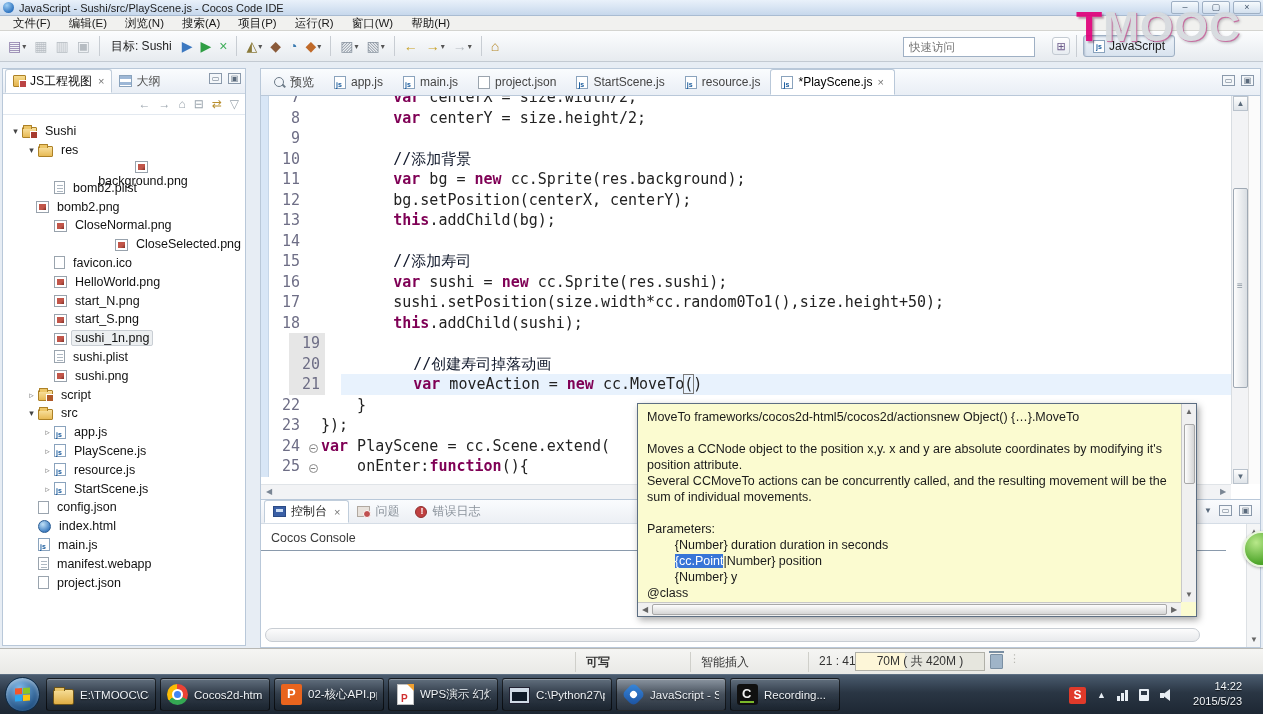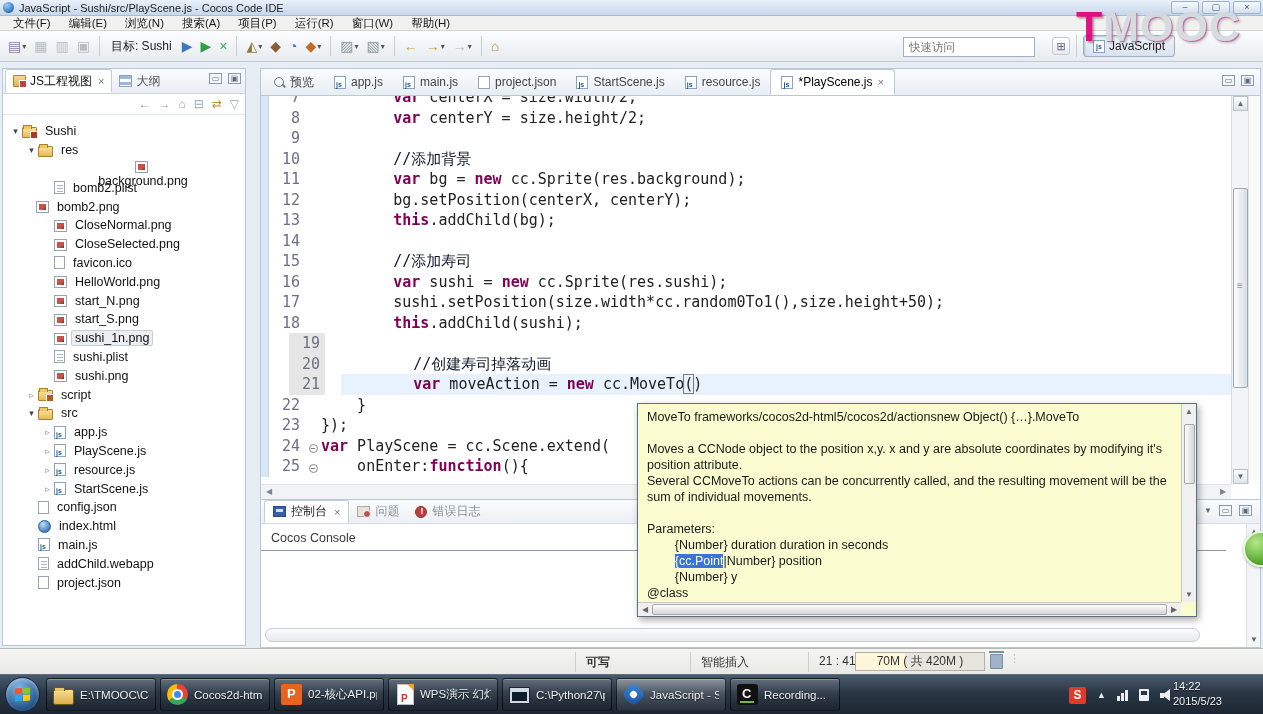--- a/index.html
+++ b/index.html
@@ -185,21 +185,21 @@
   .bars{display:flex;align-items:flex-end;gap:1px;height:12px;}
   .bars span{width:3px;background:#e8eef4;}
   .bars span:nth-child(1){height:5px;}
   .bars span:nth-child(2){height:8px;}
   .bars span:nth-child(3){height:11px;}
   .tray-pin{width:10px;height:12px;background:#e8eef4;border-radius:1px;position:relative;}
   .tray-pin::after{content:"";position:absolute;left:2px;top:2px;width:6px;height:4px;background:#2a3644;}
   .spk{position:relative;width:15px;height:13px;}
   .spk::before{content:"";position:absolute;left:0;top:4px;width:4px;height:5px;background:#e8eef4;}
   .spk::after{content:"";position:absolute;left:2px;top:0;border-top:6.5px solid transparent;border-bottom:6.5px solid transparent;border-right:8px solid #e8eef4;}
-  .clock{position:absolute;right:12px;top:4px;width:78px;text-align:left;color:#f2f6fa;font-size:11px;line-height:15px;text-shadow:0 1px 1px rgba(0,0,0,.8);}
+  .clock{position:absolute;right:21px;top:4px;width:78px;text-align:right;color:#f2f6fa;font-size:11px;line-height:15px;text-shadow:0 1px 1px rgba(0,0,0,.8);}
 </style>
 </head>
 <body>
 
 <div class="titlebar">
   <span class="app-icon"></span>
   <span class="title-text">JavaScript - Sushi/src/PlayScene.js - Cocos Code IDE</span>
   <div class="wbtns">
     <span class="wbtn">–</span>
     <span class="wbtn">▢</span>
@@ -347,21 +347,21 @@
         <div class="trow" style="padding-left: 20px;">
           <span class="arrow"></span>
           <span class="ti ti-img"></span>
           <span class="tlab">bomb2.png</span>
         </div>
         <div class="trow" style="padding-left: 38px;">
           <span class="arrow"></span>
           <span class="ti ti-img"></span>
           <span class="tlab">CloseNormal.png</span>
         </div>
-        <div class="trow" style="padding-left: 38px;">
+        <div class="trow" style="padding-left: 38px; justify-content: flex-end;">
           <span class="arrow"></span>
           <span class="ti ti-img"></span>
           <span class="tlab">CloseSelected.png</span>
         </div>
         <div class="trow" style="padding-left: 38px;">
           <span class="arrow"></span>
           <span class="ti ti-file"></span>
           <span class="tlab">favicon.ico</span>
         </div>
         <div class="trow" style="padding-left: 38px;">
@@ -435,21 +435,21 @@
           <span class="tlab">index.html</span>
         </div>
         <div class="trow" style="padding-left: 22px;">
           <span class="arrow"></span>
           <span class="ti ti-js"></span>
           <span class="tlab">main.js</span>
         </div>
         <div class="trow" style="padding-left: 22px;">
           <span class="arrow"></span>
           <span class="ti ti-filetext"></span>
-          <span class="tlab">addChild.webapp</span>
+          <span class="tlab">manifest.webapp</span>
         </div>
         <div class="trow" style="padding-left: 22px;">
           <span class="arrow"></span>
           <span class="ti ti-file"></span>
           <span class="tlab">project.json</span>
         </div>
       </div>
   </div>
 </div>
 

